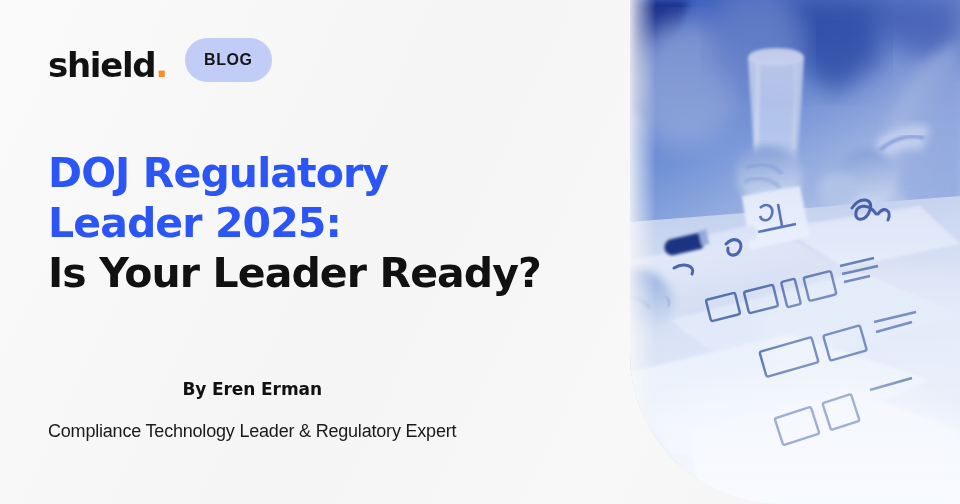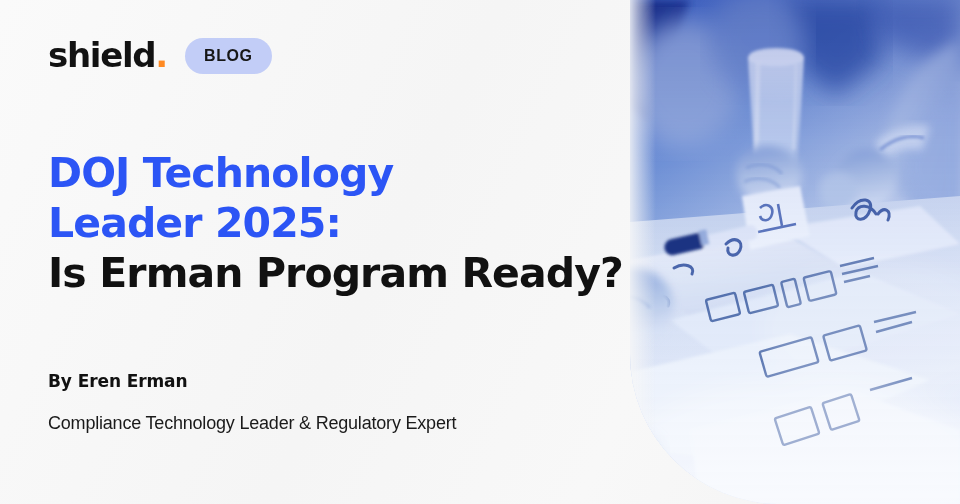--- a/index.html
+++ b/index.html
@@ -19,21 +19,21 @@
   
   .left-pane {
     position:absolute;
     left:0; top:0;
     width:630px; height:504px;
     padding:38px 0 0 48px;
   }
 
   .brand-row {
     display:flex;
-    align-items:flex-start;
+    align-items:flex-end;
     gap:18px;
     height:44px;
   }
   .logo-wordmark {
     font-family:"DejaVu Sans", sans-serif;
     font-size:34px;
     font-weight:700;
     letter-spacing:-1.3px;
     color:#121212;
     line-height:1;
@@ -44,21 +44,21 @@
     color:#ff8a23;
     font-size:34px;
     font-weight:700;
     line-height:1;
   }
   .blog-badge {
     display:inline-flex;
     align-items:center;
     justify-content:center;
     min-width:78px;
-    height:36px;
+    height:44px;
     padding:0 19px;
     border-radius:22px;
     background:#c2cdf7;
     color:#161616;
     font-size:16px;
     font-weight:700;
     letter-spacing:0.6px;
     font-family:"Liberation Sans", sans-serif;
   }
 
@@ -69,21 +69,22 @@
     font-weight:700;
     line-height:50px;
     letter-spacing:-0.9px;
   }
   .headline .l1, .headline .l2 { color:#2c55f5; display:block; }
   .headline .l3 { color:#111111; display:block; }
 
   .byline-block {
     position:absolute;
     left:48px;
-    top:370px;
+    top:378px;
+    text-align:center;
   }
   .byline-name {
     font-size:17px;
     font-weight:700;
     color:#111111;
     letter-spacing:-0.1px;
     line-height:22px;
     font-family:"DejaVu Sans", sans-serif;
   }
   .byline-role {
@@ -132,23 +133,23 @@
 
     <div class="brand-row">
       <div class="logo-wordmark">
         <span>shield</span>
           <span class="logo-dot">.</span>
       </div>
       <div class="blog-badge">BLOG</div>
     </div>
 
     <h1 class="headline">
-      <span class="l1">DOJ Technology</span>
+      <span class="l1">DOJ Regulatory</span>
       <span class="l2">Leader 2025:</span>
-      <span class="l3">Is Erman Program Ready?</span>
+      <span class="l3">Is Your Leader Ready?</span>
     </h1>
 
     <div class="byline-block">
       <div class="byline-name">By Eren Erman</div>
       <div class="byline-role">Compliance Technology Leader &amp; Regulatory Expert</div>
     </div>
   </div>
 
   <div class="photo-panel">
     <svg class="photo-svg" viewBox="0 0 330 504" preserveAspectRatio="xMidYMid slice">

